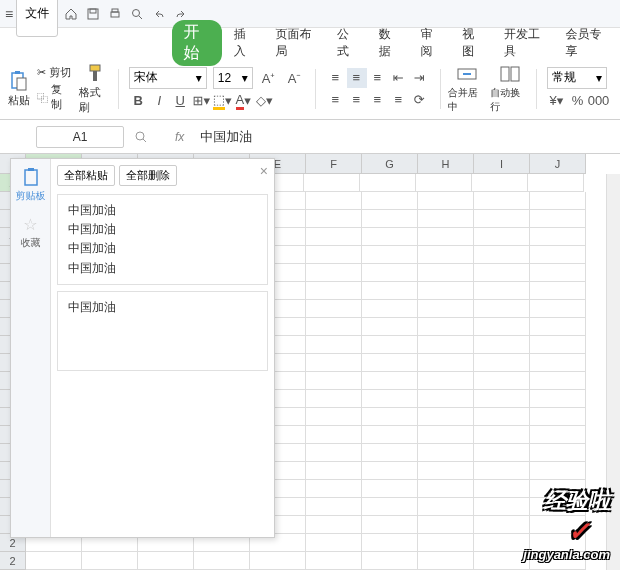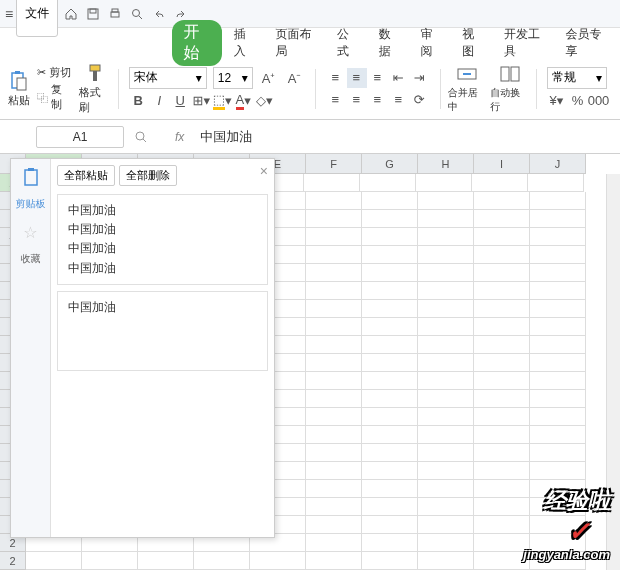--- a/index.html
+++ b/index.html
@@ -43,21 +43,21 @@
     .row-h { height: 18px; background: #e8ebee; border-right: 1px solid #ccc; border-bottom: 1px solid #ccc; display: flex; align-items: center; justify-content: center; font-size: 11px; color: #555; }
     .row-h.sel { background: #d0e8d0; border-right: 2px solid #4caf50; }
     .cells { position: absolute; left: 26px; top: 20px; }
     .cell-row { display: flex; }
     .cell { width: 56px; height: 18px; border-right: 1px solid #ddd; border-bottom: 1px solid #ddd; font-size: 11px; padding: 0 2px; display: flex; align-items: center; }
     .cell.active { border: 2px solid #4caf50; width: 54px; height: 16px; }
     .vscroll { position: absolute; right: 0; top: 20px; width: 14px; bottom: 0; background: #f0f0f0; border-left: 1px solid #ddd; }
     
     .clip-panel { position: absolute; left: 10px; top: 158px; width: 265px; height: 380px; background: #fff; border: 1px solid #ccc; box-shadow: 2px 2px 6px rgba(0,0,0,0.15); display: flex; }
     .clip-side { width: 40px; background: #f5f7fa; border-right: 1px solid #e0e0e0; display: flex; flex-direction: column; align-items: center; padding-top: 8px; gap: 12px; }
-    .clip-side-item { display: flex; flex-direction: column; align-items: center; gap: 10px; font-size: 10px; color: #666; cursor: pointer; }
+    .clip-side-item { display: flex; flex-direction: column; align-items: center; gap: 2px; font-size: 10px; color: #666; cursor: pointer; }
     .clip-side-item.active { color: #4a90d9; }
     .clip-main { flex: 1; padding: 6px; position: relative; }
     .clip-top-btns { display: flex; gap: 4px; margin-bottom: 8px; }
     .clip-btn { border: 1px solid #ccc; background: #fff; padding: 2px 6px; font-size: 11px; border-radius: 2px; }
     .clip-close { position: absolute; right: 6px; top: 4px; color: #999; font-size: 14px; cursor: pointer; }
     .clip-items { border: 1px solid #e0e0e0; padding: 6px 10px; font-size: 12px; color: #333; line-height: 1.6; margin-bottom: 6px; }
     
     .watermark { position: absolute; right: 10px; bottom: 8px; display: flex; flex-direction: column; align-items: flex-end; }
     .wm-top { font-size: 22px; font-weight: 900; color: #fff; text-shadow: -2px -2px 0 #000, 2px -2px 0 #000, -2px 2px 0 #000, 2px 2px 0 #000; font-style: italic; display: flex; align-items: center; flex-direction: column; }
     .wm-check { color: #e53935; font-size: 26px; margin-left: 4px; }

